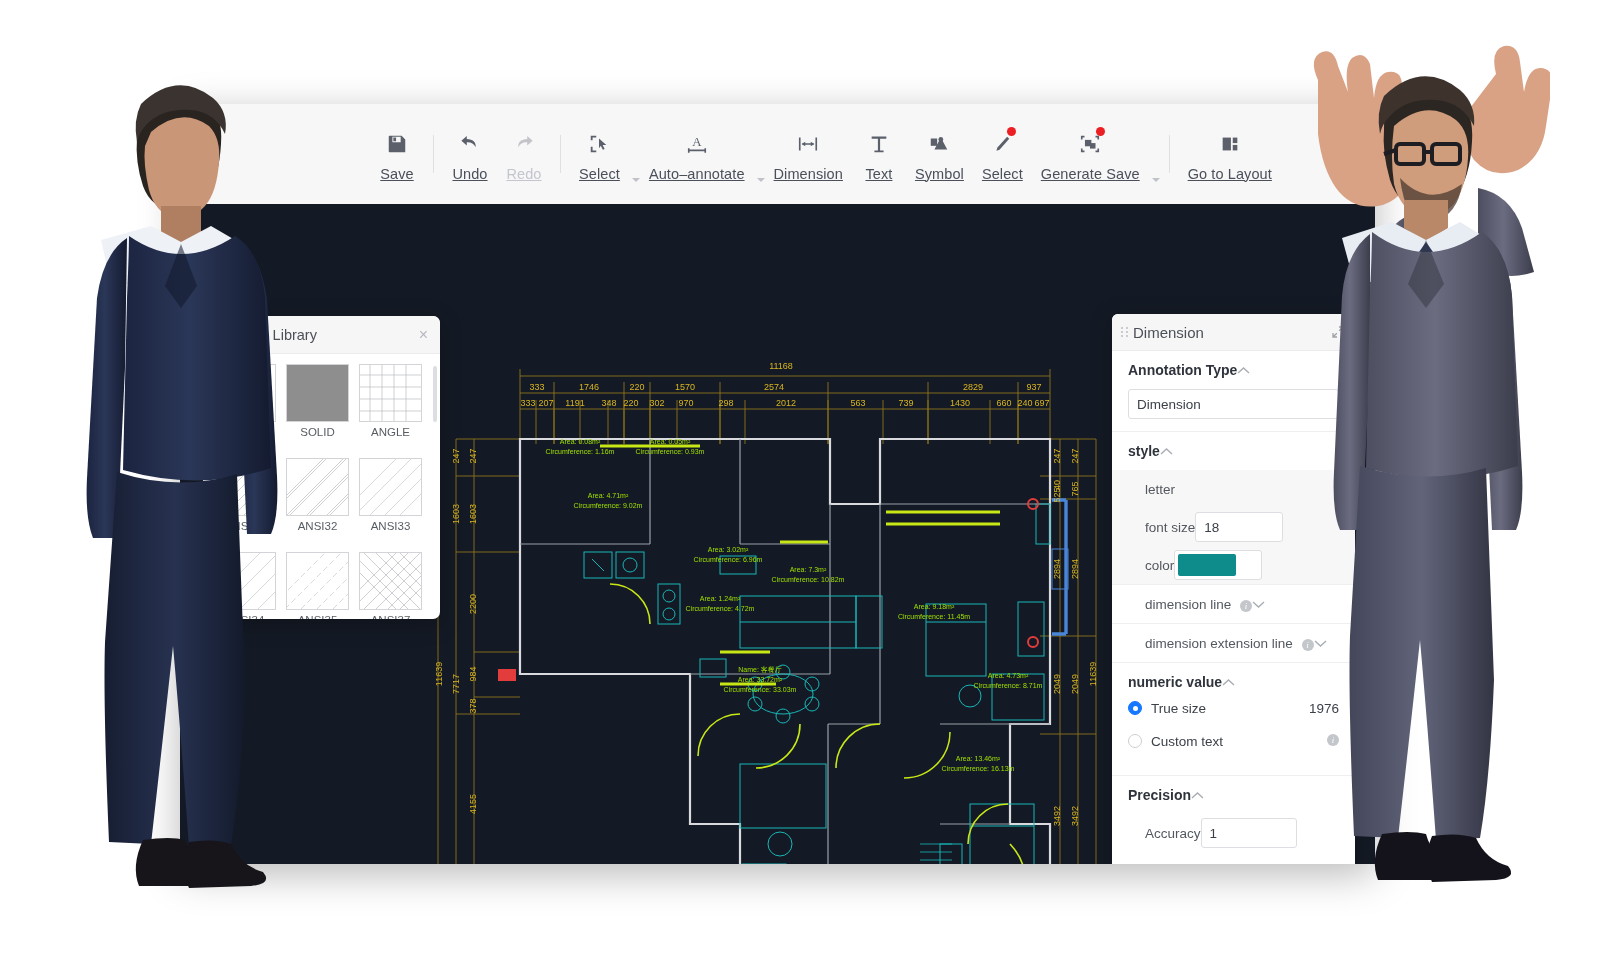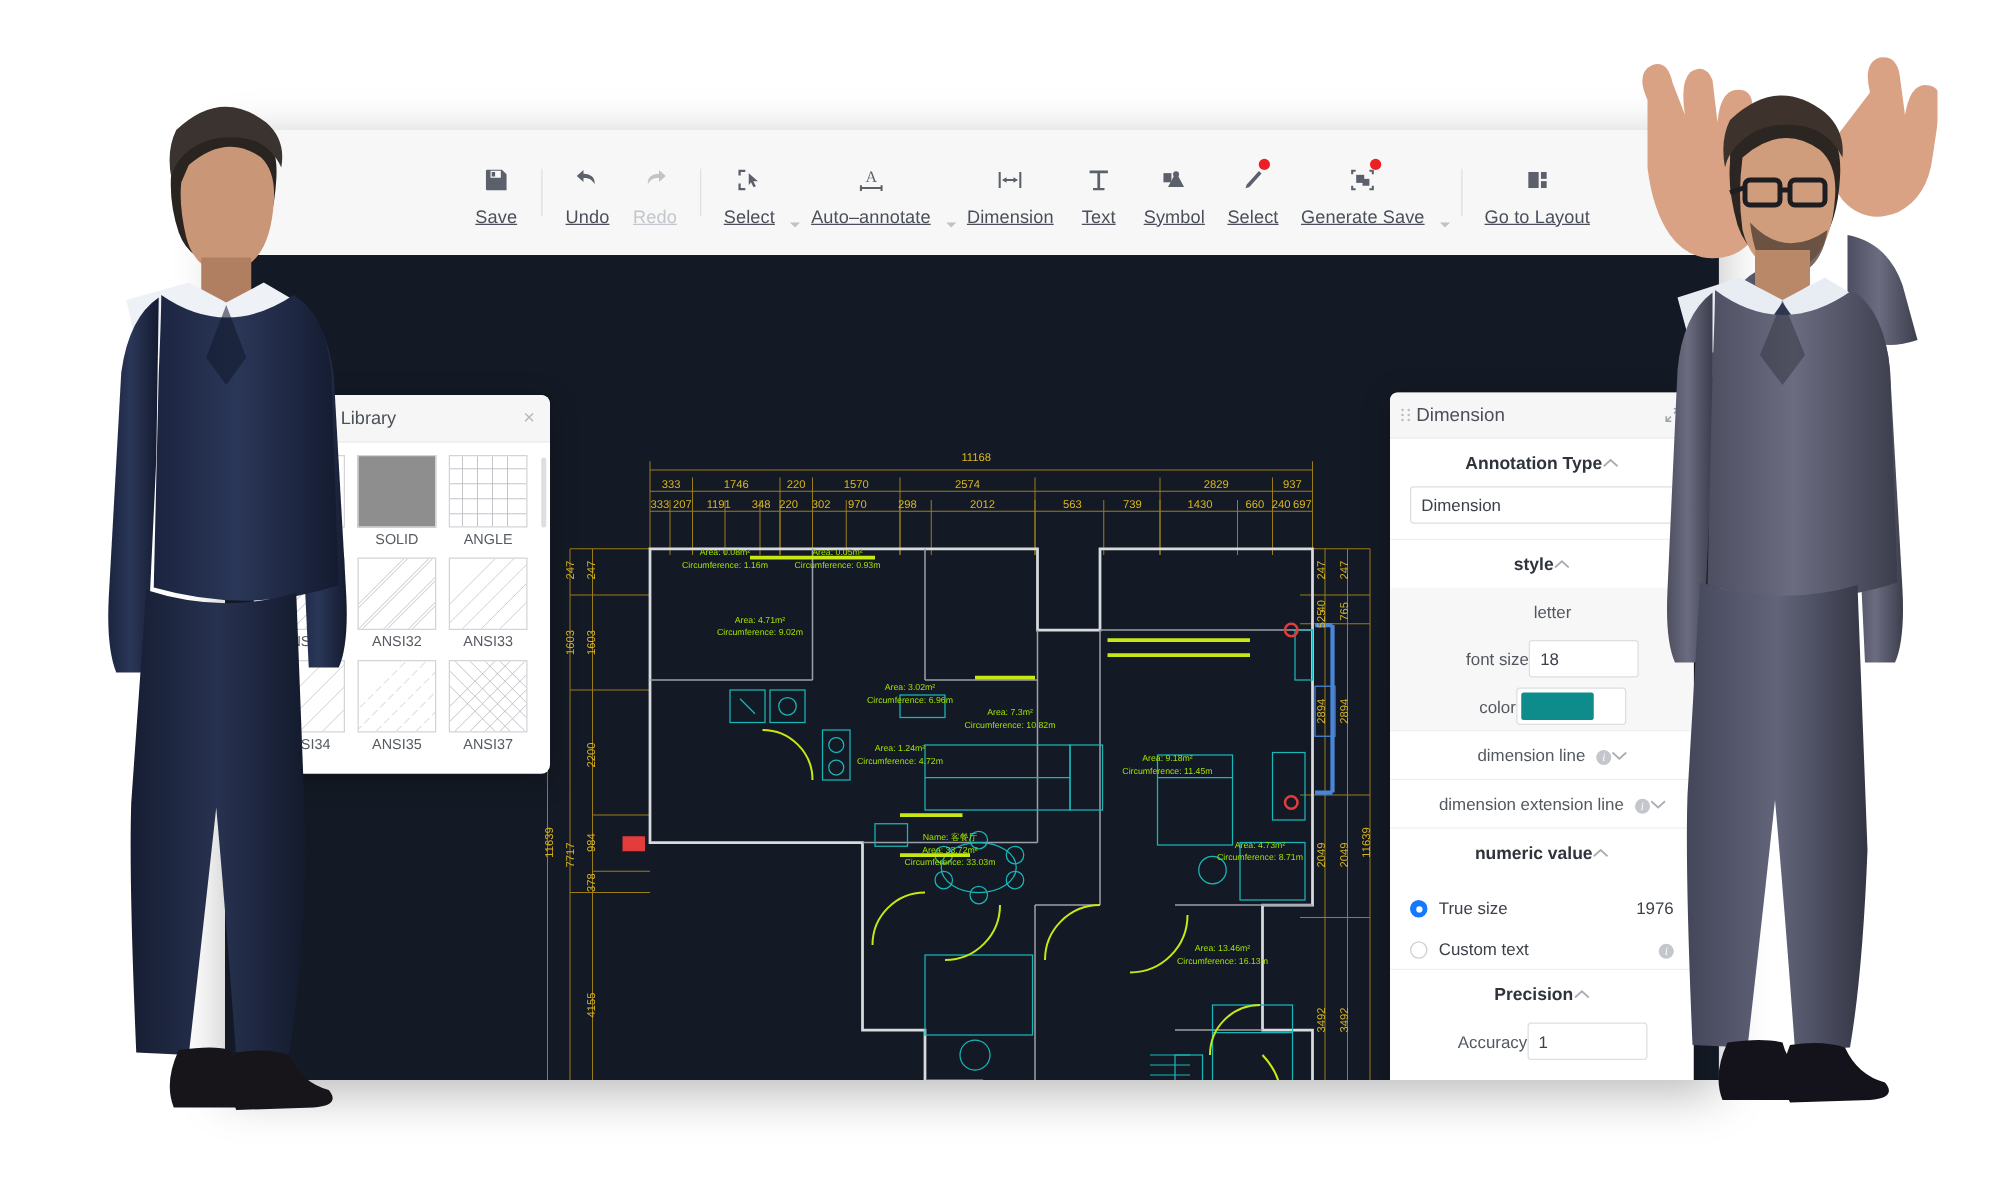--- a/index.html
+++ b/index.html
@@ -81,21 +81,21 @@
     height: 38px; background: #f6f6f7;
     display: flex; align-items: center; justify-content: space-between;
     padding: 0 12px 0 14px;
     border-bottom: 1px solid #ececee;
   }
   #ml-head .t { font-size: 14.5px; color: #4c5158; }
   #ml-close { font-size: 16px; color: #b6b9bf; cursor: pointer; line-height:1; }
   #ml-body {
     padding: 10px 8px 8px 10px; height: 265px; overflow: hidden; position: relative;
   }
-  #ml-grid { display: grid; grid-template-columns: repeat(3, 63px); gap: 8px 10px; }
+  #ml-grid { display: grid; grid-template-columns: repeat(3, 63px); gap: 20px 10px; }
   .swatch-cell { width: 63px; }
   .swatch {
     width: 63px; height: 58px;
     border: 1px solid #d2d4d8; background: #fff;
   }
   .swatch-lbl {
     text-align: center; font-size: 11.5px; color: #575c63;
     margin-top: 4px; white-space: nowrap;
   }
   #ml-scroll {
@@ -118,21 +118,21 @@
     display:flex; align-items:center; padding: 0 10px 0 9px;
     border-bottom: 1px solid #ececee;
   }
   .grip { width: 7px; height: 13px; margin-right: 5px;
           display:grid; grid-template-columns: 2px 2px; gap: 2px 3px; align-content:center; }
   .grip i { width:2px; height:2px; background:#b9bcc2; border-radius:50%; display:block; }
   #dp-title { font-size: 15px; color: #4b5058; flex: 1; }
   #dp-expand { color:#9da1a8; cursor:pointer; }
 
   .dp-row {
-    display:flex; align-items:center; justify-content:center;
+    display:flex; align-items:center; justify-content:flex-start;
     padding: 0 16px; height: 38px;
   }
   .sec-head { font-weight: bold; font-size: 14px; color:#2f343c; }
   .chev { color:#a9adb4; font-size: 12px; }
   .dp-sep { height:1px; background:#eeeff1; margin: 0; }
 
   .field {
     height: 30px; border: 1px solid #dcdee2; border-radius: 3px;
     background:#fff; display:flex; align-items:center;
     padding: 0 8px; font-size: 13.5px; color:#3c4149;
@@ -144,21 +144,21 @@
   .val-field { width: 88px; justify-content: flex-start; }
   .color-field { width: 88px; padding: 3px; }
   .color-chip { width: 58px; height: 22px; border-radius: 2px; }
 
   .info {
     display:inline-flex; width: 12px; height: 12px; border-radius:50%;
     background:#c3c6cb; color:#fff; font-size: 9px; line-height: 12px;
     align-items:center; justify-content:center; margin-left: 5px;
     font-family:"Liberation Serif", serif; font-style: italic;
   }
-  .radio-row { display:flex; align-items:flex-end; padding: 0 16px; height: 33px; }
+  .radio-row { display:flex; align-items:flex-start; padding: 0 16px; height: 33px; }
   .radio {
     width: 14px; height: 14px; border-radius:50%;
     border: 1px solid #cbced3; margin-right: 9px; background:#fff;
     display:flex; align-items:center; justify-content:center; flex:0 0 auto;
   }
   .radio.on { background:#1677ff; border-color:#1677ff; }
   .radio.on::after { content:''; width:5px; height:5px; border-radius:50%; background:#fff; }
   .radio-lbl { flex: 1; }
   .radio-val { color:#3c4149; }
 

